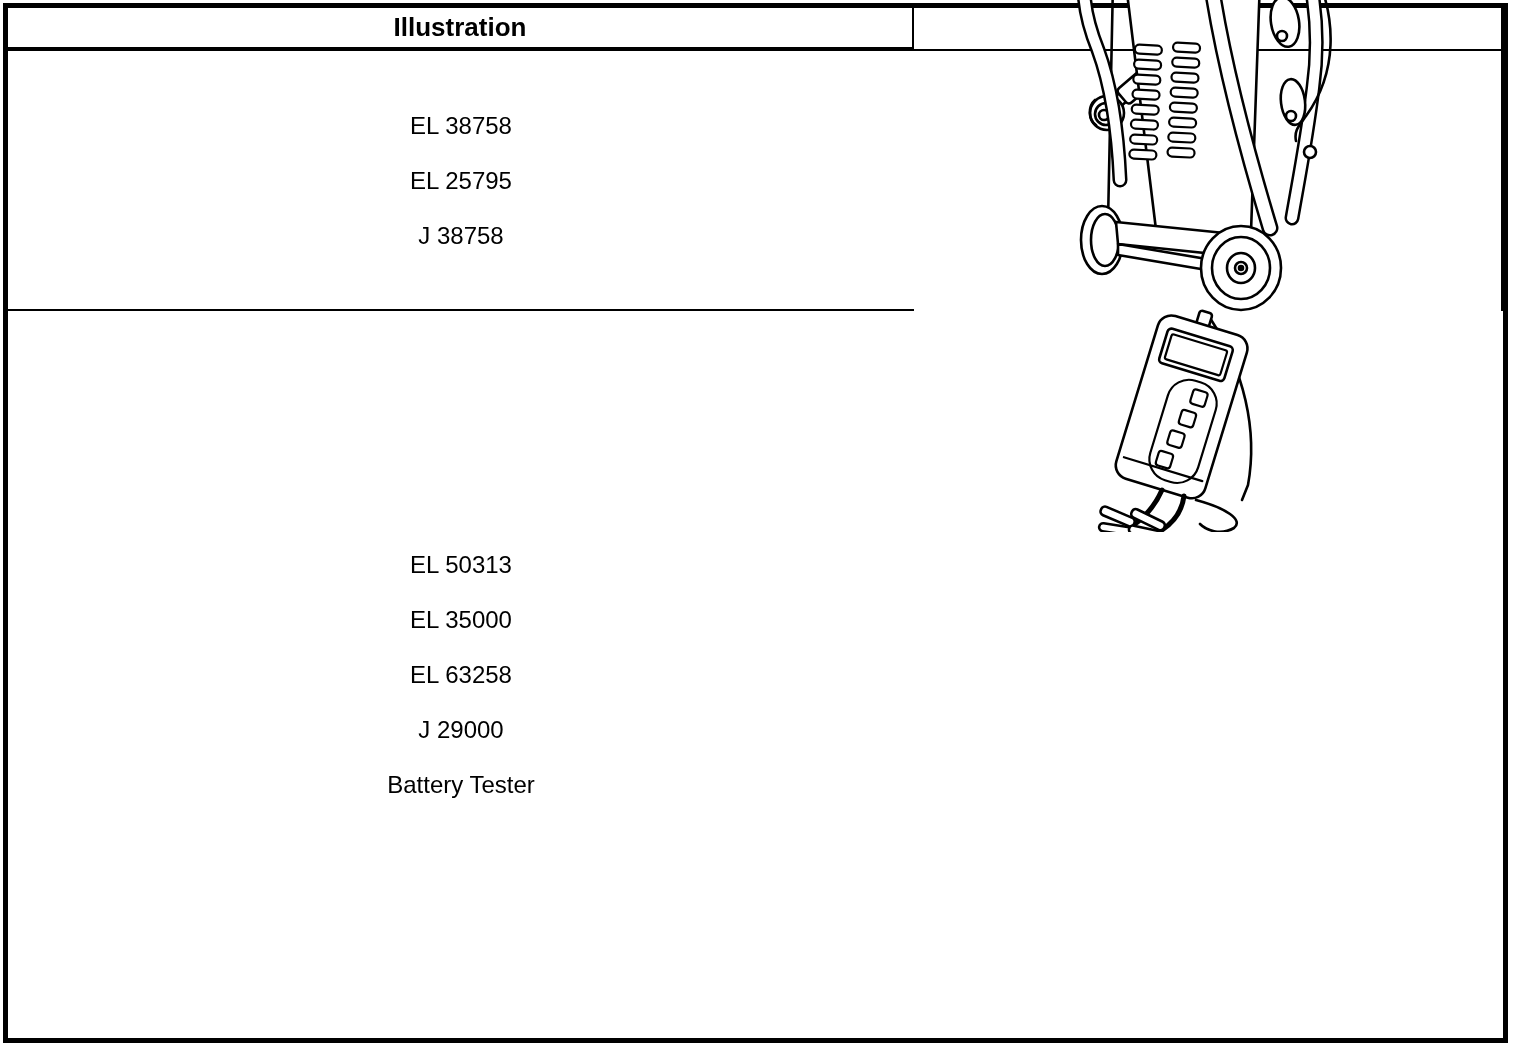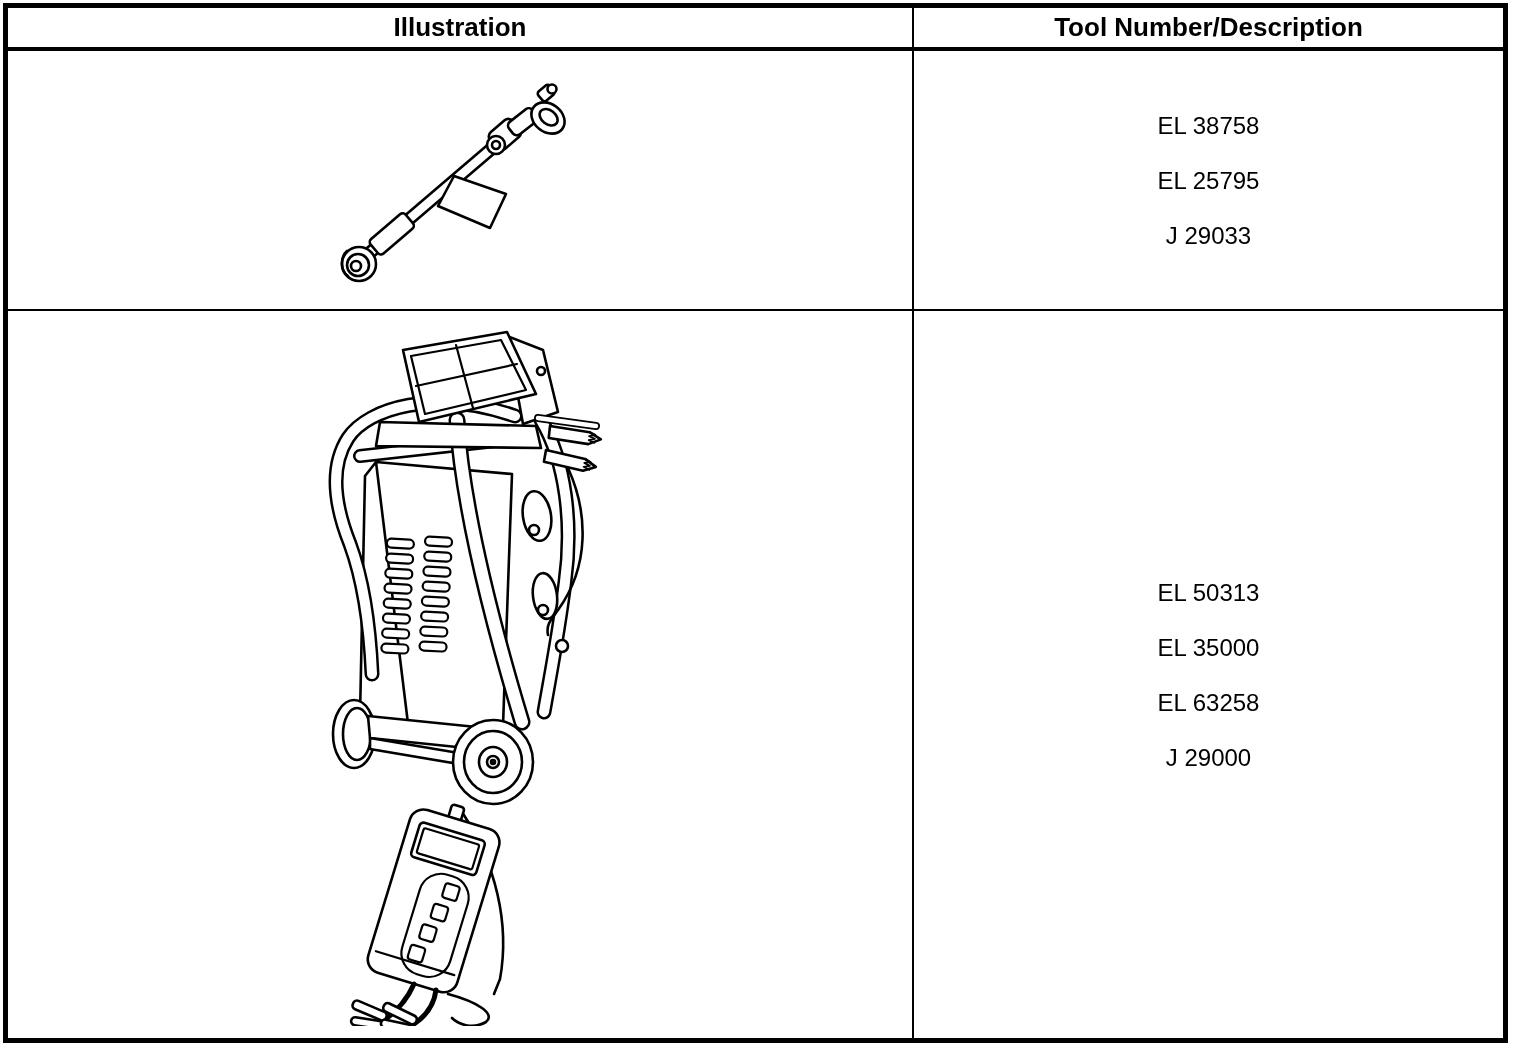--- a/index.html
+++ b/index.html
@@ -33,23 +33,20 @@
 </style>
 </head>
 <body>
 
 <div class="page">
   <div class="tbl">
 
     <div class="cell hdr col1">
       <span>Illustration</span>
     </div>
-    <div class="cell hdr">
-      <span>Tool Number/Description</span>
-    </div>
 
     <div class="cell col1 r1">
       <svg class="illus-1" width="272" height="218" viewBox="0 0 272 218">
         <g stroke="#000" fill="#fff" stroke-width="2.6" stroke-linejoin="round" stroke-linecap="round">
 
           <rect x="10" y="-5.5" width="186" height="11" rx="4.5" transform="translate(18,196) rotate(-40.5)"></rect>
 
           <rect x="28" y="-9.5" width="46" height="19" rx="4" transform="translate(18,196) rotate(-40.5)"></rect>
 
           <polygon points="119,105 171,123 155,157 103,135"></polygon>
@@ -72,21 +69,21 @@
             </g>
             <rect x="-6" y="-6" width="15" height="12" rx="3" transform="translate(210,23) rotate(-40)"></rect>
             <circle cx="217" cy="18" r="4.5"></circle>
           </g>
         </g>
       </svg>
     </div>
     <div class="cell r1 toolcell">
       <div class="line">EL 38758</div>
       <div class="line">EL 25795</div>
-      <div class="line">J 29033</div>
+      <div class="line">J 38758</div>
     </div>
 
     <div class="cell col1">
       <svg width="300" height="702" viewBox="0 0 300 702">
         <g stroke="#000" fill="#fff" stroke-width="2.6" stroke-linejoin="round" stroke-linecap="round">
 
           <g>
 
             <path d="M 66 138 L 202 150 L 193 402 L 100 416 Z"></path>
             <path d="M 66 138 L 55 152 L 50 392 L 100 416" fill="none"></path>
@@ -203,16 +200,17 @@
             </g>
           </g>
         </g>
       </svg>
     </div>
     <div class="cell toolcell">
       <div class="line">EL 50313</div>
       <div class="line">EL 35000</div>
       <div class="line">EL 63258</div>
       <div class="line">J 29000</div>
+      <div class="line">Battery Tester</div>
     </div>
 
   </div>
 </div>
 
 </body></html>

